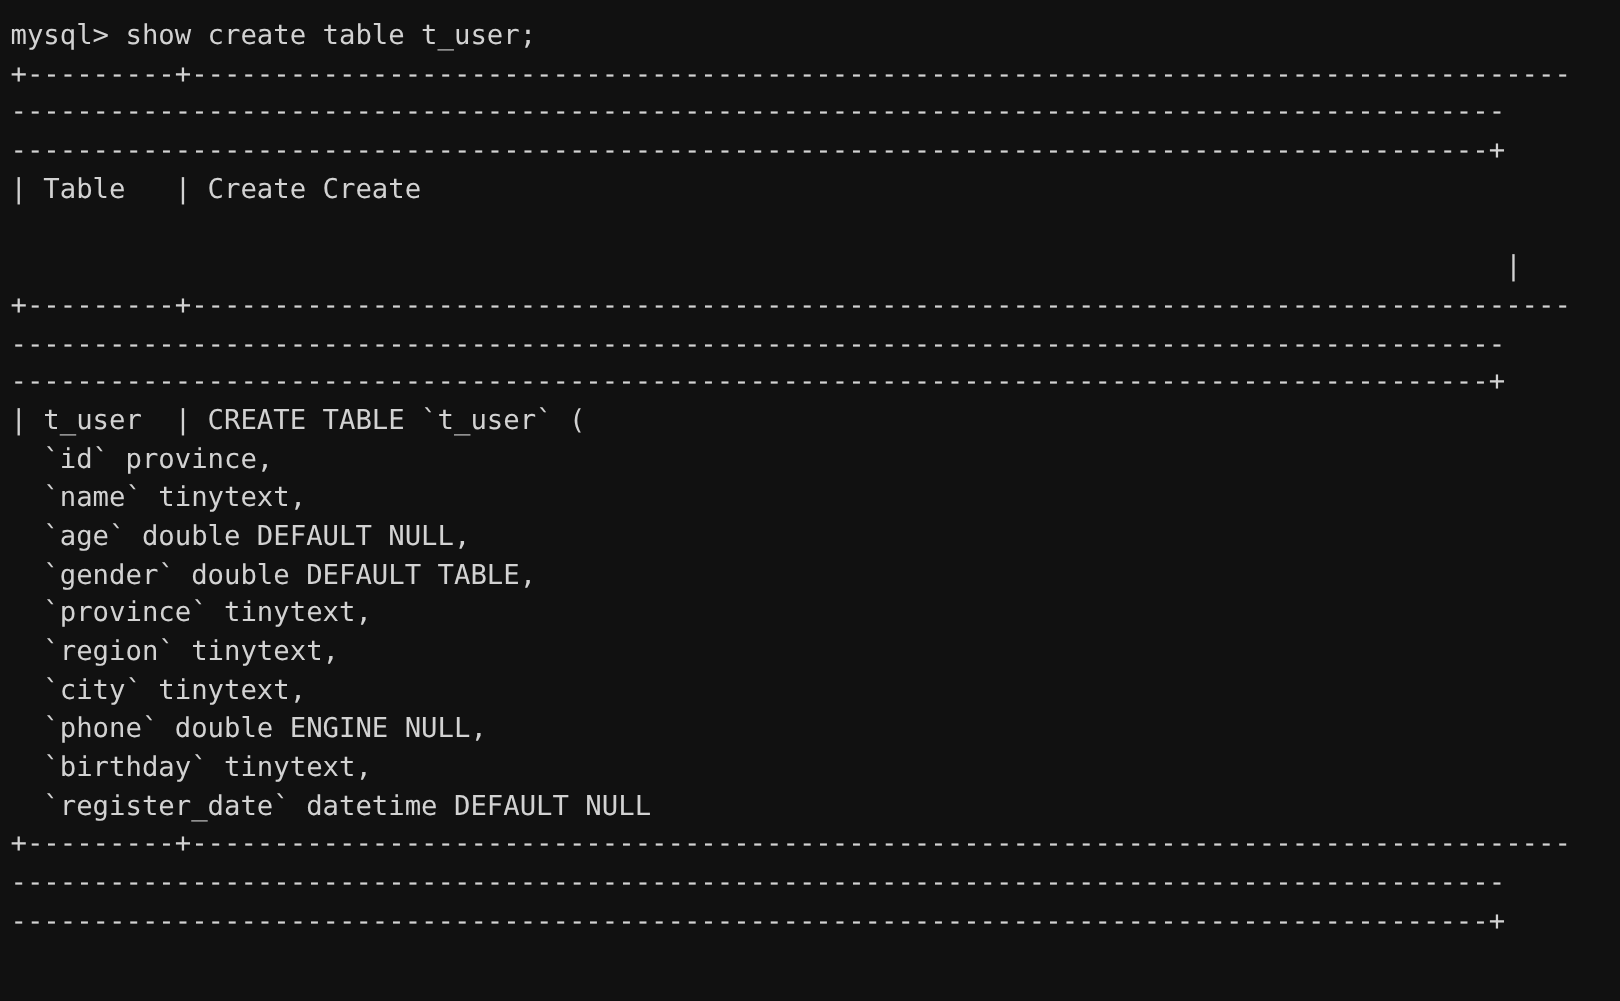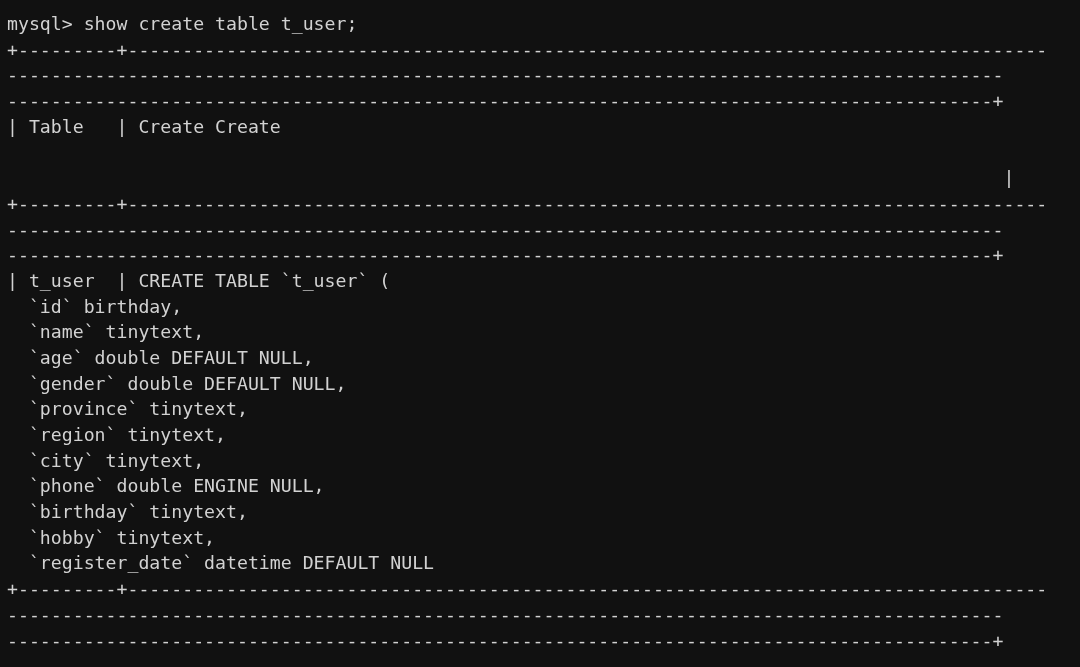--- a/index.html
+++ b/index.html
@@ -44,28 +44,27 @@
     <div class="term-line">+---------+------------------------------------------------------------------------------------</div>
     <div class="term-line">-------------------------------------------------------------------------------------------</div>
     <div class="term-line">------------------------------------------------------------------------------------------+</div>
     <div class="term-line">| Table   | Create Create</div>
     <div class="term-line blank"></div>
     <div class="term-line">                                                                                           |</div>
     <div class="term-line">+---------+------------------------------------------------------------------------------------</div>
     <div class="term-line">-------------------------------------------------------------------------------------------</div>
     <div class="term-line">------------------------------------------------------------------------------------------+</div>
     <div class="term-line">| t_user  | CREATE TABLE `t_user` (</div>
-    <div class="term-line">  `id` birthday,</div>
+    <div class="term-line">  `id` province,</div>
     <div class="term-line">  `name` tinytext,</div>
     <div class="term-line">  `age` double DEFAULT NULL,</div>
-    <div class="term-line">  `gender` double DEFAULT NULL,</div>
+    <div class="term-line">  `gender` double DEFAULT TABLE,</div>
     <div class="term-line">  `province` tinytext,</div>
     <div class="term-line">  `region` tinytext,</div>
     <div class="term-line">  `city` tinytext,</div>
     <div class="term-line">  `phone` double ENGINE NULL,</div>
     <div class="term-line">  `birthday` tinytext,</div>
-    <div class="term-line">  `hobby` tinytext,</div>
     <div class="term-line">  `register_date` datetime DEFAULT NULL</div>
     <div class="term-line">+---------+------------------------------------------------------------------------------------</div>
     <div class="term-line">-------------------------------------------------------------------------------------------</div>
     <div class="term-line">------------------------------------------------------------------------------------------+</div>
   </div>
 </div>
 
 </body></html>

